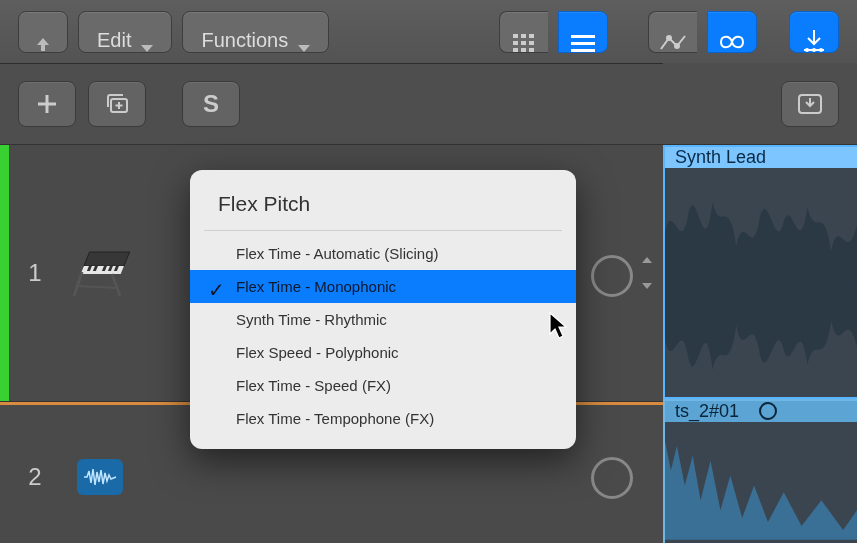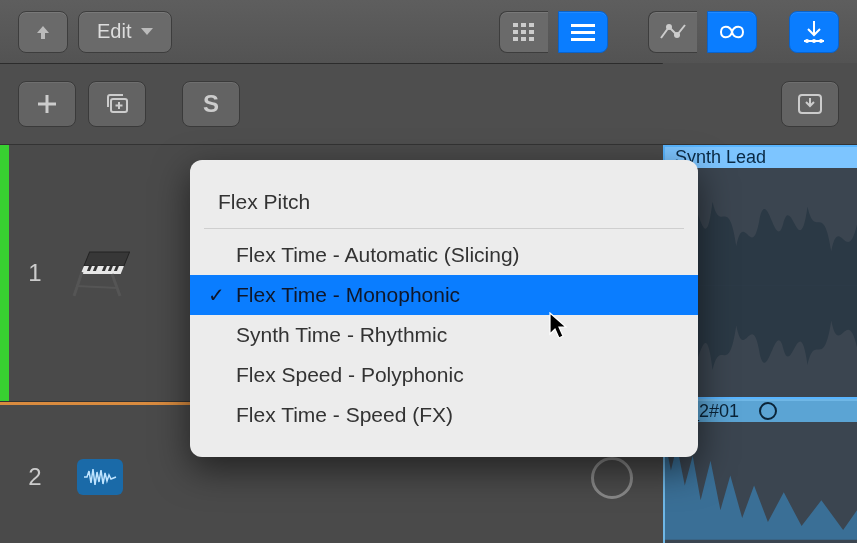--- a/index.html
+++ b/index.html
@@ -1,17 +1,17 @@
 <!DOCTYPE html>
 <html><head>
 <meta charset="utf-8">
 <style>
 html,body{margin:0;padding:0;width:857px;height:543px;overflow:hidden;font-family:-apple-system,'Helvetica Neue',Arial,sans-serif;background:#4a4a4a;color:#ddd;-webkit-font-smoothing:antialiased}
 .toolbar{height:63px;background:linear-gradient(#5e5e5e,#535353);border-bottom:1px solid #2c2c2c;display:flex;align-items:center;padding:0 18px;gap:10px}
-.tb-btn{height:40px;background:#6a6a6a;border:1px solid #3d3d3d;border-radius:8px;display:flex;align-items:center;justify-content:center;color:#ddd;font-size:20px;padding:0 18px;gap:10px;box-shadow:inset 0 1px 0 rgba(255,255,255,.1)}
+.tb-btn{height:40px;background:#6a6a6a;border:1px solid #3d3d3d;border-radius:8px;display:flex;align-items:flex-end;justify-content:center;color:#ddd;font-size:20px;padding:0 18px;gap:10px;box-shadow:inset 0 1px 0 rgba(255,255,255,.1)}
 .tb-btn.icon-only{width:48px;padding:0}
 .tb-btn.active{background:#0a7dff;border-color:#0a63cc;color:#fff}
 .tb-btn.join-l{border-top-right-radius:0;border-bottom-right-radius:0;border-right:none}
 .tb-btn.join-r{border-top-left-radius:0;border-bottom-left-radius:0}
 .chev{width:0;height:0;border-left:6px solid transparent;border-right:6px solid transparent;border-top:7px solid #bbb}
 .spacer{flex:1}
 svg{display:block}
 .second-bar{height:80px;display:flex;align-items:center;padding:0 18px;gap:12px;background:#4e4e4e;border-bottom:1px solid #333;position:relative}
 .sb-btn{height:44px;width:56px;background:#636363;border:1px solid #3a3a3a;border-radius:8px;display:flex;align-items:center;justify-content:center;color:#ccc;font-size:24px;box-shadow:inset 0 1px 0 rgba(255,255,255,.08)}
 .track-area{display:flex;height:400px}
@@ -19,24 +19,24 @@
 .track-row{height:256px;border-bottom:1px solid #333;display:flex;align-items:center;position:relative}
 .track-row.t2{height:144px;border-top:3px solid #d98b3f}
 .green-strip{position:absolute;left:0;top:0;width:9px;background:#38d131;height:256px}
 .track-num{width:70px;text-align:center;color:#ccc;font-size:24px}
 .track-icon{width:60px;height:60px;display:flex;align-items:center;justify-content:center}
 .knob{position:absolute;right:30px;top:110px;width:36px;height:36px;border:3px solid #888;border-radius:50%}
 .stepper{position:absolute;right:8px;top:112px;width:16px;height:32px;display:flex;flex-direction:column;justify-content:space-between;align-items:center}
 .stepper .up,.stepper .dn{width:0;height:0;border-left:5px solid transparent;border-right:5px solid transparent}
 .stepper .up{border-bottom:6px solid #999}
 .stepper .dn{border-top:6px solid #999}
-.flex-menu{position:absolute;left:190px;top:160px;width:508px;background:#ececec;border-radius:12px;box-shadow:0 12px 36px rgba(0,0,0,.55);padding:22px 0;z-index:100;color:#222}
+.flex-menu{position:absolute;left:190px;top:170px;width:386px;background:#ececec;border-radius:12px;box-shadow:0 12px 36px rgba(0,0,0,.55);padding:14px 0;z-index:100;color:#222}
 .fm-header{font-size:21px;padding:8px 28px 14px 28px;color:#333}
 .fm-div{height:1px;background:#cfcfcf;margin:0 14px 6px 14px}
-.fm-item{font-size:21px;padding:8px 28px 8px 46px;position:relative;color:#333}
+.fm-item{font-size:15px;padding:8px 28px 8px 46px;position:relative;color:#333}
 .fm-item.sel{background:#0a7dff;color:#0f172a;padding-left:46px}
 .fm-item.sel::before{content:"✓";position:absolute;left:18px;top:8px;font-size:20px}
 .cursor{position:absolute;z-index:200;pointer-events:none}
 .timeline{width:194px;display:flex;flex-direction:column}
 .ruler{height:80px;background:#4e4e4e;border-left:1px solid #333;border-bottom:1px solid #333;padding-left:14px;color:#aaa;font-size:22px;display:flex;align-items:flex-start;padding-top:8px;position:absolute;top:63px;right:0;width:180px}
 .region{position:relative;border:2px solid #59b5ff;border-right:none;background:#3b4550;overflow:hidden}
 .region .title{background:#7dc5ff;color:#0a2a45;font-size:18px;padding:0 10px;white-space:nowrap;overflow:hidden}
 .region.r1{height:253px}
 .region.r2{height:144px;border-color:#6fb7e6}
 .region.r2 .title{background:#5ba4d4;color:#0a2438;display:flex;align-items:center;gap:20px}
@@ -48,20 +48,24 @@
 <body>
 
 <div class="toolbar">
   <div class="tb-btn icon-only">
     <svg width="20" height="16" viewBox="0 0 20 16">
         <path d="M10 2 L16 9 L12 9 L12 15 L8 15 L8 9 L4 9 Z" fill="#bbb"></path>
       </svg>
   </div>
   <div class="tb-btn">
     <span>Edit</span>
+    <span class="chev"></span>
+  </div>
+  <div class="tb-btn">
+    <span>Functions</span>
     <span class="chev"></span>
   </div>
   <div class="spacer"></div>
   <div class="tb-btn icon-only join-l">
     <svg width="22" height="18">
         <g fill="#ccc">
           <rect x="0" y="0" width="5" height="4"></rect>
           <rect x="8" y="0" width="5" height="4"></rect>
           <rect x="16" y="0" width="5" height="4"></rect>
           <rect x="0" y="7" width="5" height="4"></rect>
@@ -200,17 +204,18 @@
 </div>
 
 <div class="flex-menu">
   <div class="fm-header">Flex Pitch</div>
   <div class="fm-div"></div>
   <div class="fm-item">Flex Time - Automatic (Slicing)</div>
   <div class="fm-item sel">Flex Time - Monophonic</div>
   <div class="fm-item">Synth Time - Rhythmic</div>
   <div class="fm-item">Flex Speed - Polyphonic</div>
   <div class="fm-item">Flex Time - Speed (FX)</div>
+  <div class="fm-item">Flex Time - Tempophone (FX)</div>
 </div>
 
 <svg class="cursor" width="22" height="28" style="left:549px;top:312px">
   <path d="M1 1 L1 22 L6 17 L10 26 L14 24 L10 15 L17 15 Z" fill="#000" stroke="#fff" stroke-width="1.2"></path>
 </svg>
 
 </body></html>

